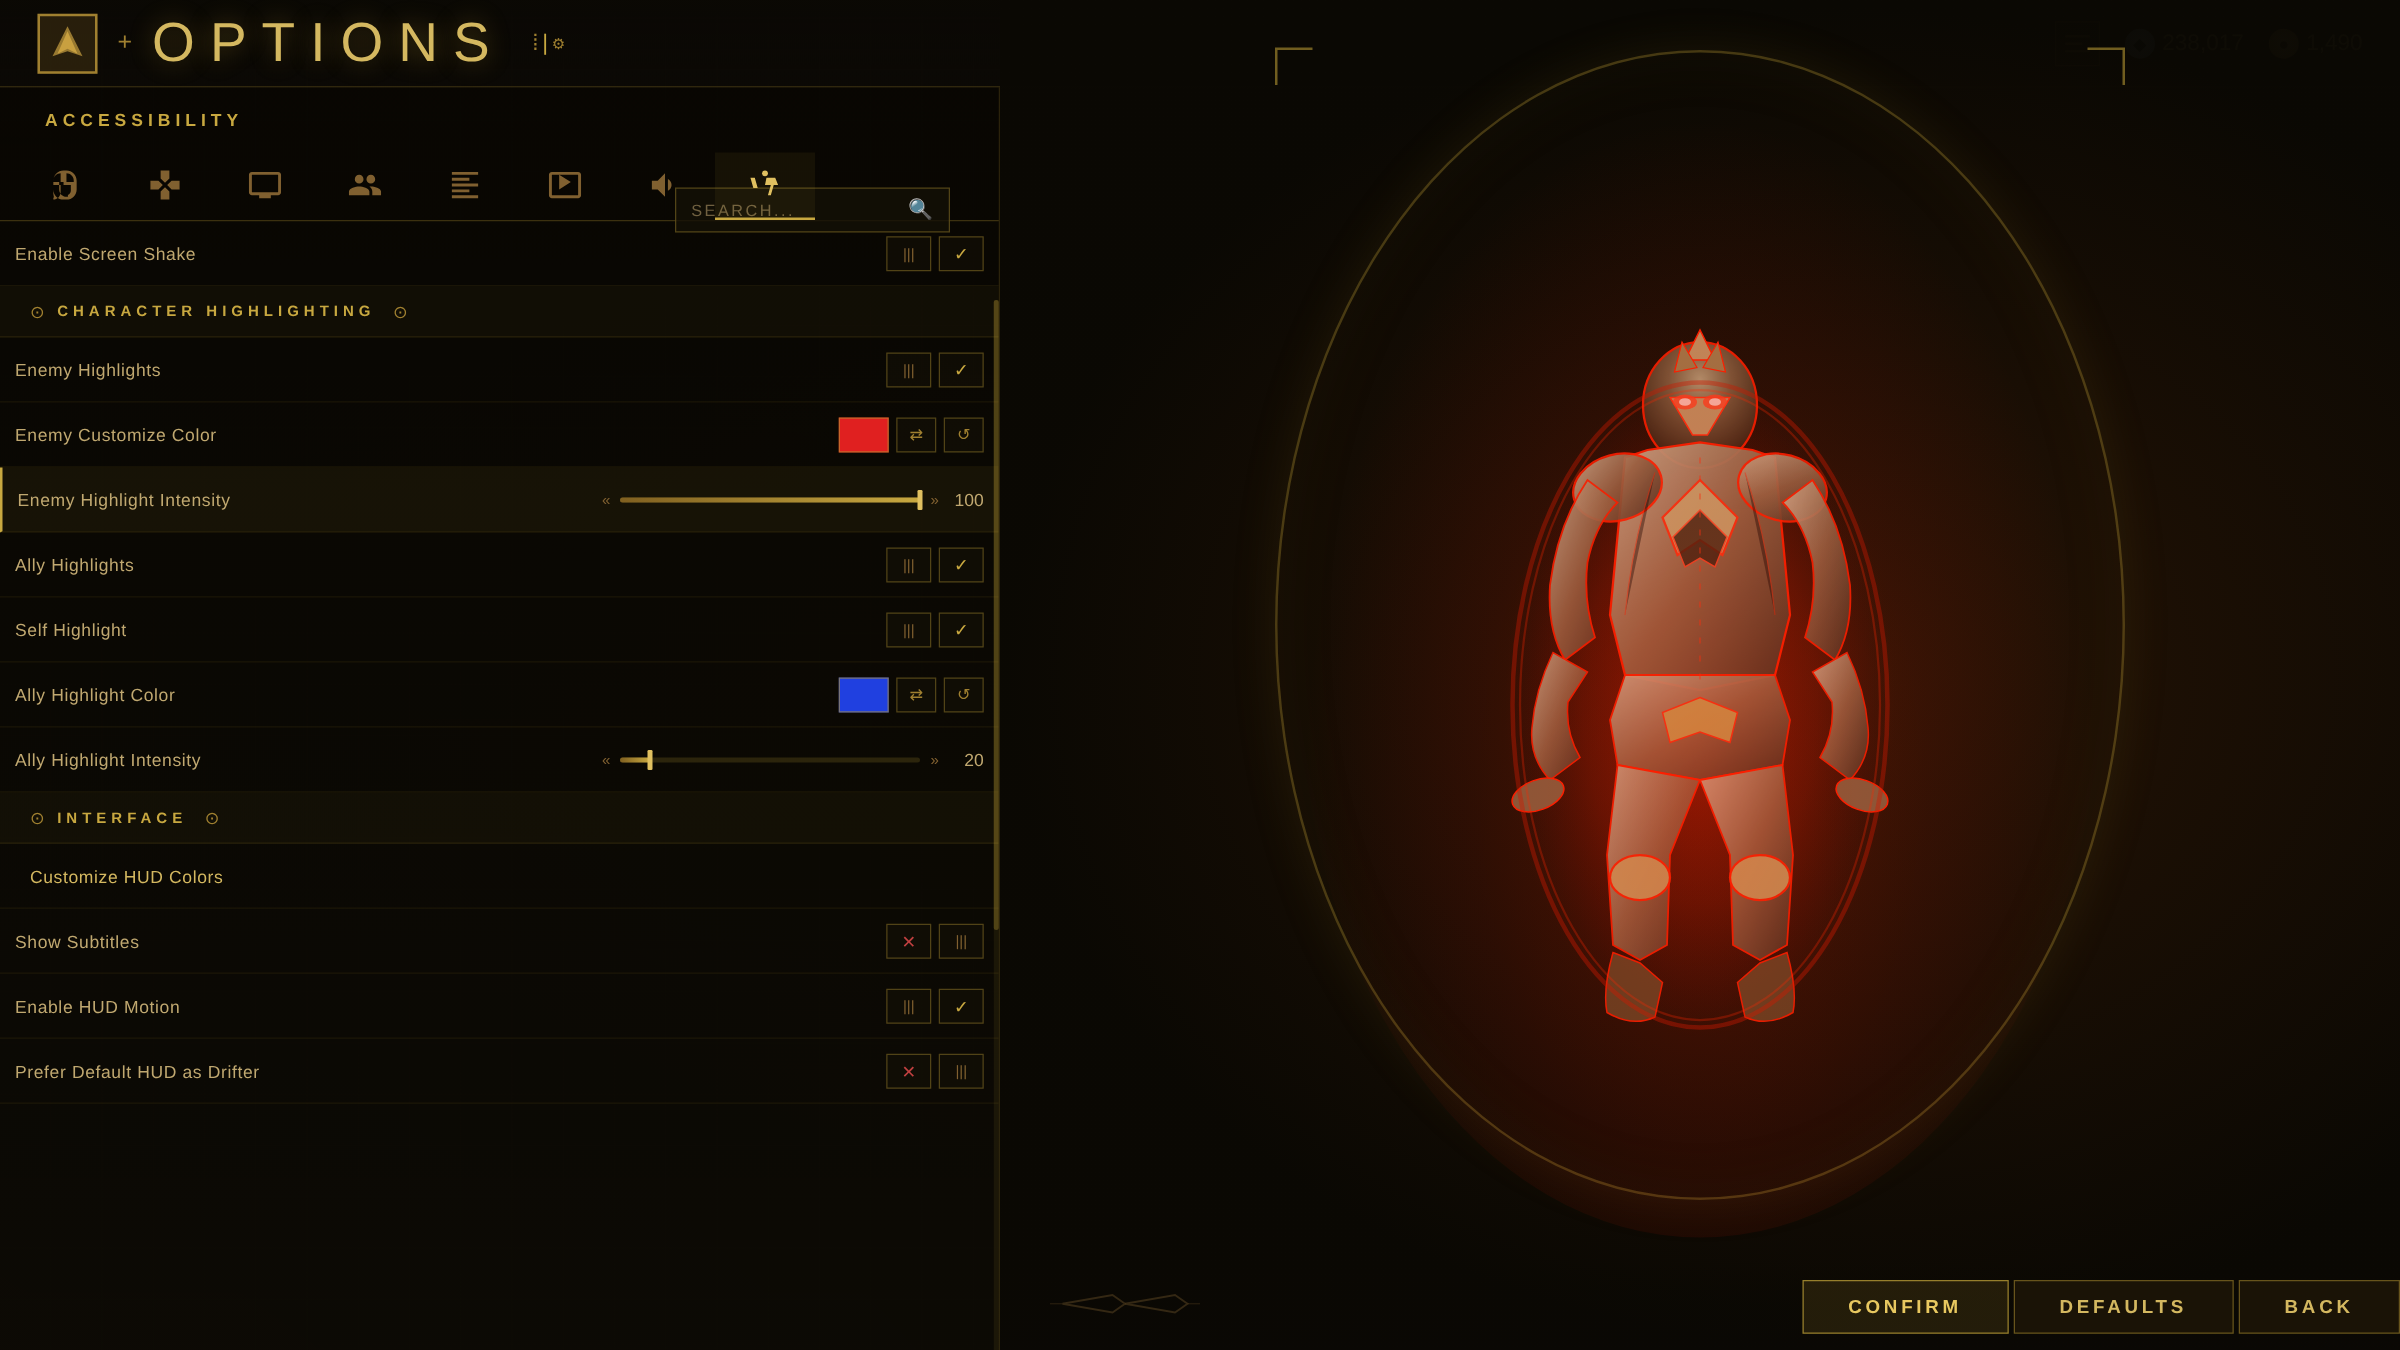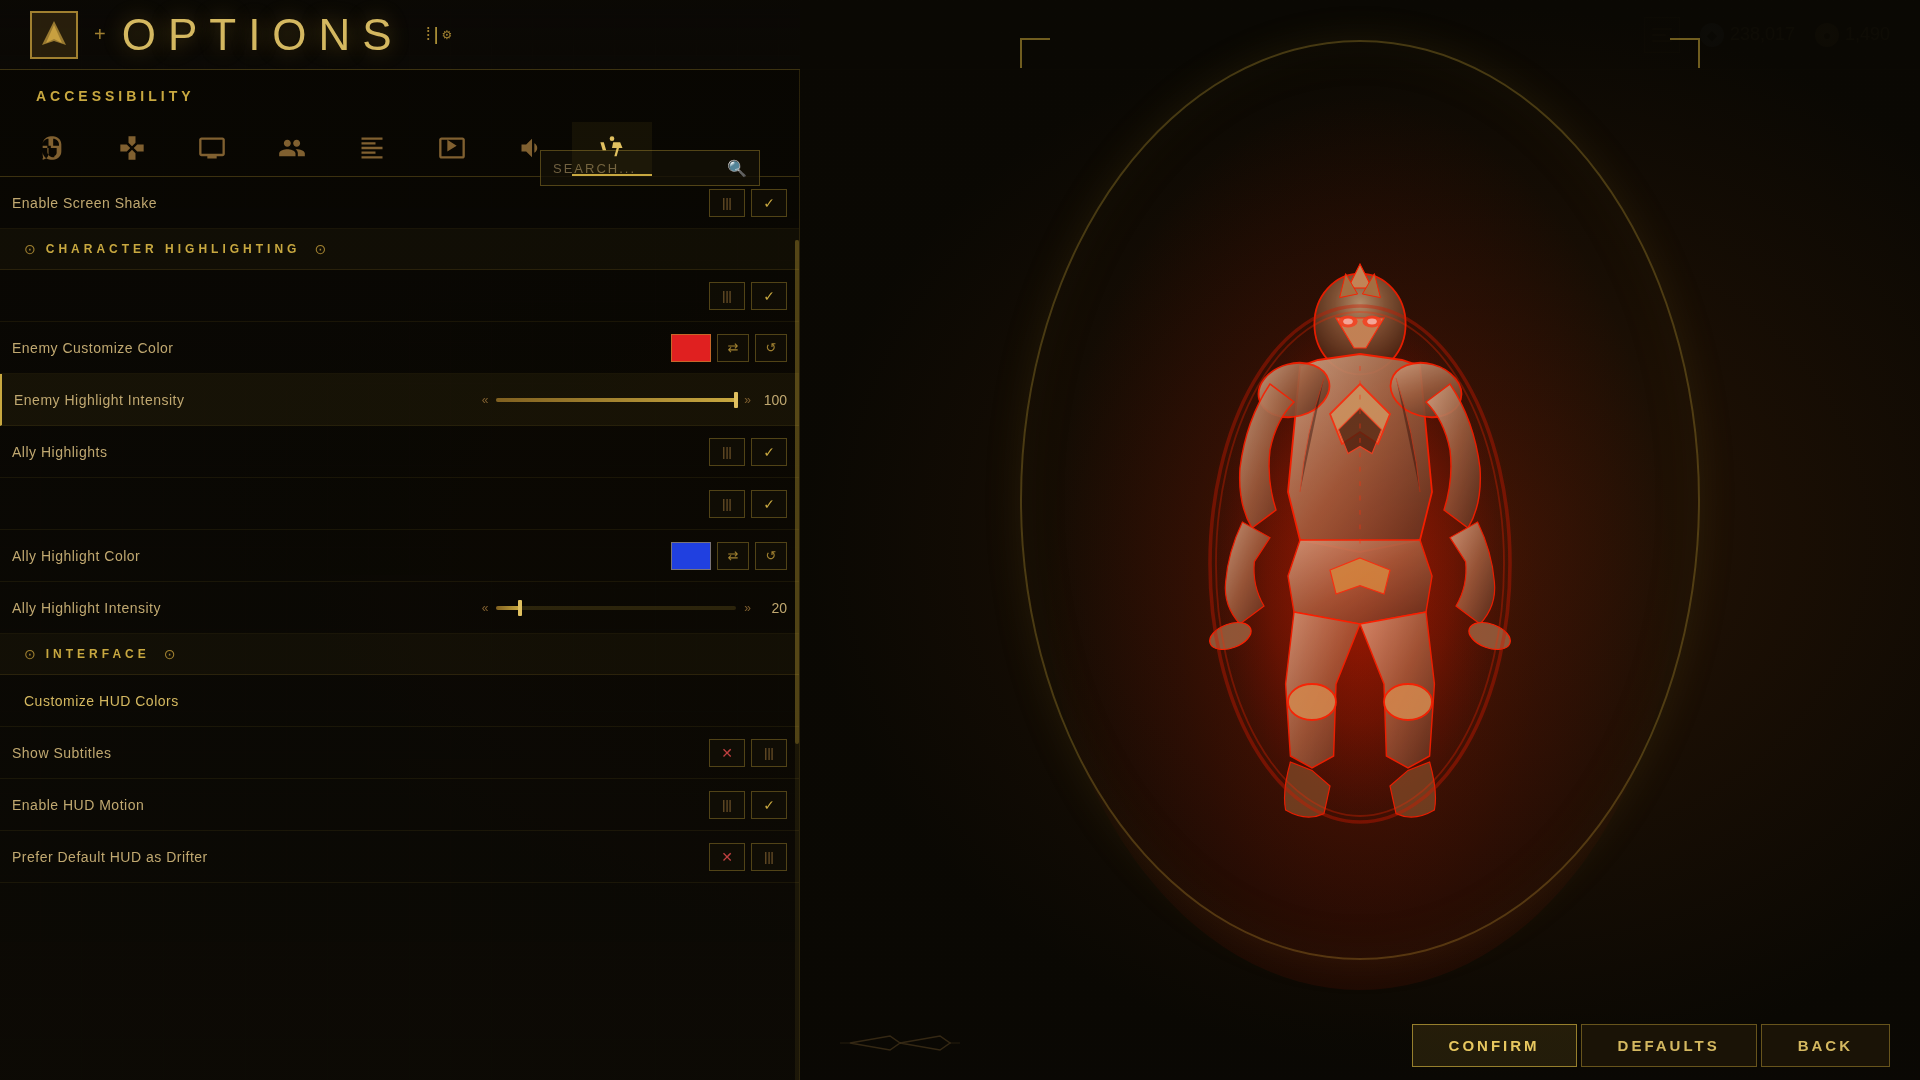--- a/index.html
+++ b/index.html
@@ -474,21 +474,20 @@
       position: absolute;
       bottom: 0;
       right: 0;
       width: 1120px;
       height: 70px;
       display: flex;
       align-items: center;
       justify-content: flex-end;
       gap: 0;
       background: linear-gradient(0deg, rgba(10,8,4,0.95) 0%, transparent 100%);
-      padding-right: 30px;
       gap: 4px;
     }
 
     .bottom-decoration {
       margin-right: auto;
       margin-left: 40px;
       opacity: 0.6;
     }
 
     .bottom-btn {
@@ -663,20 +662,21 @@
         </div>
       </div>
 
       <div class="section-header">
         <span class="section-icon">⊙</span>
         <span class="section-title">CHARACTER HIGHLIGHTING</span>
         <span class="section-icon" style="margin-left:4px;">⊙</span>
       </div>
 
       <div class="setting-row">
+        <span class="setting-label">Enemy Highlights</span>
         <div class="setting-controls">
           <div class="toggle-btn">|||</div>
           <div class="toggle-btn on">
               <span class="checkmark">✓</span>
             </div>
         </div>
       </div>
 
       <div class="setting-row">
         <span class="setting-label">Enemy Customize Color</span>
@@ -706,20 +706,21 @@
         <span class="setting-label">Ally Highlights</span>
         <div class="setting-controls">
           <div class="toggle-btn">|||</div>
           <div class="toggle-btn on">
               <span class="checkmark">✓</span>
             </div>
         </div>
       </div>
 
       <div class="setting-row">
+        <span class="setting-label">Self Highlight</span>
         <div class="setting-controls">
           <div class="toggle-btn">|||</div>
           <div class="toggle-btn on">
               <span class="checkmark">✓</span>
             </div>
         </div>
       </div>
 
       <div class="setting-row">
         <span class="setting-label">Ally Highlight Color</span>

